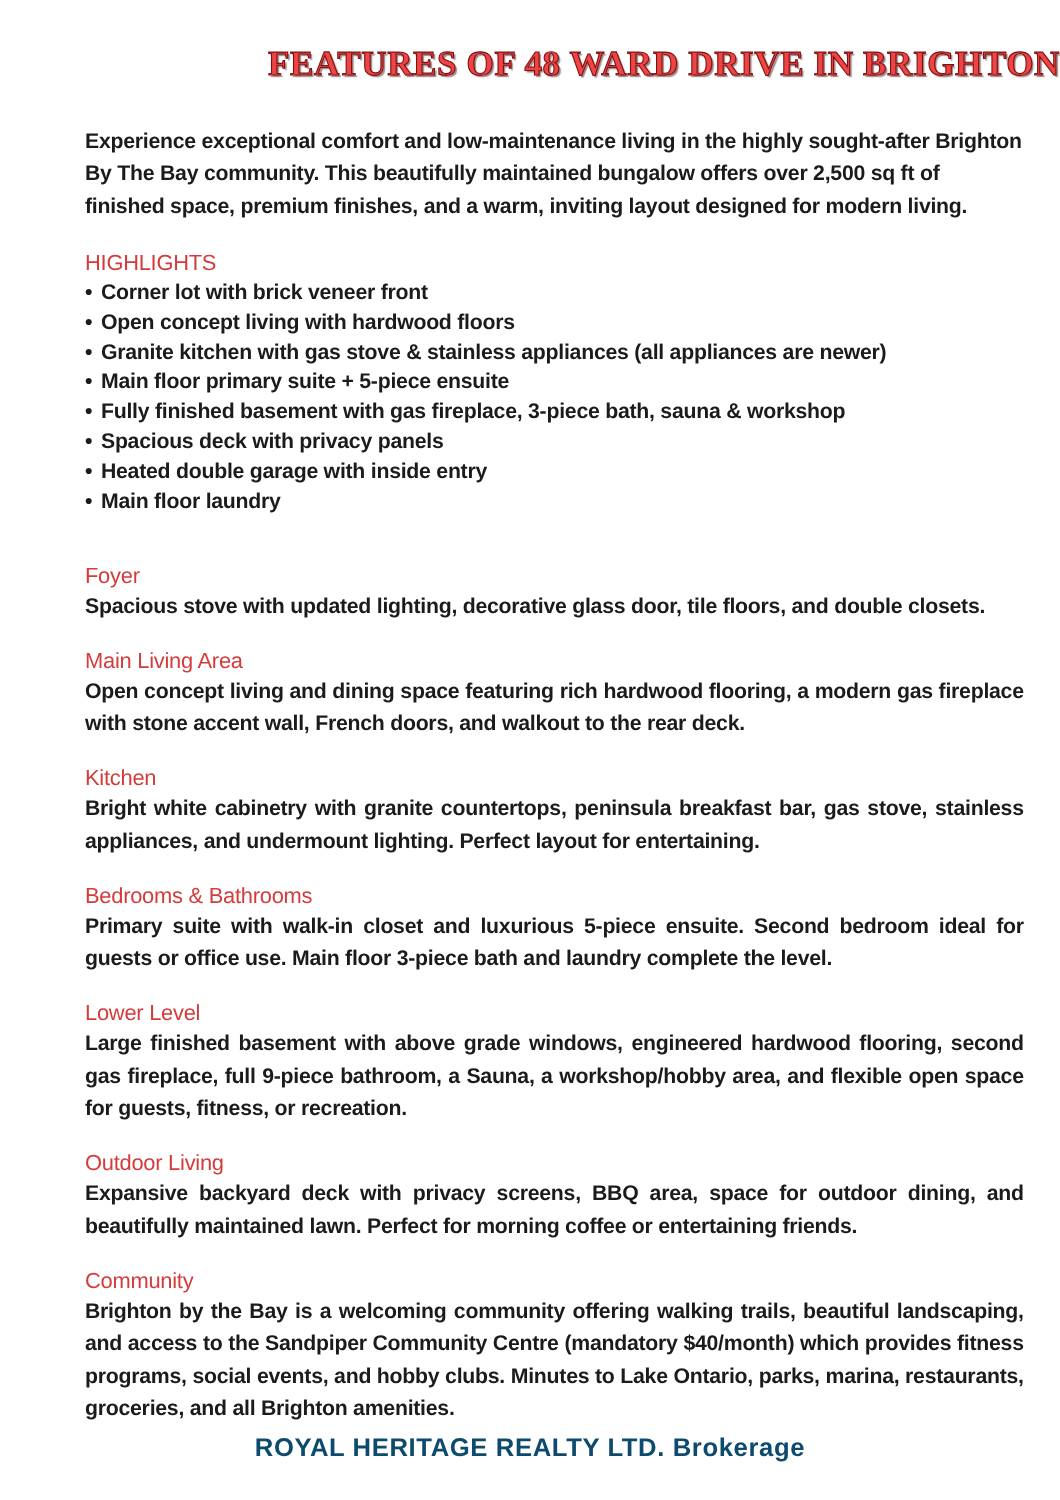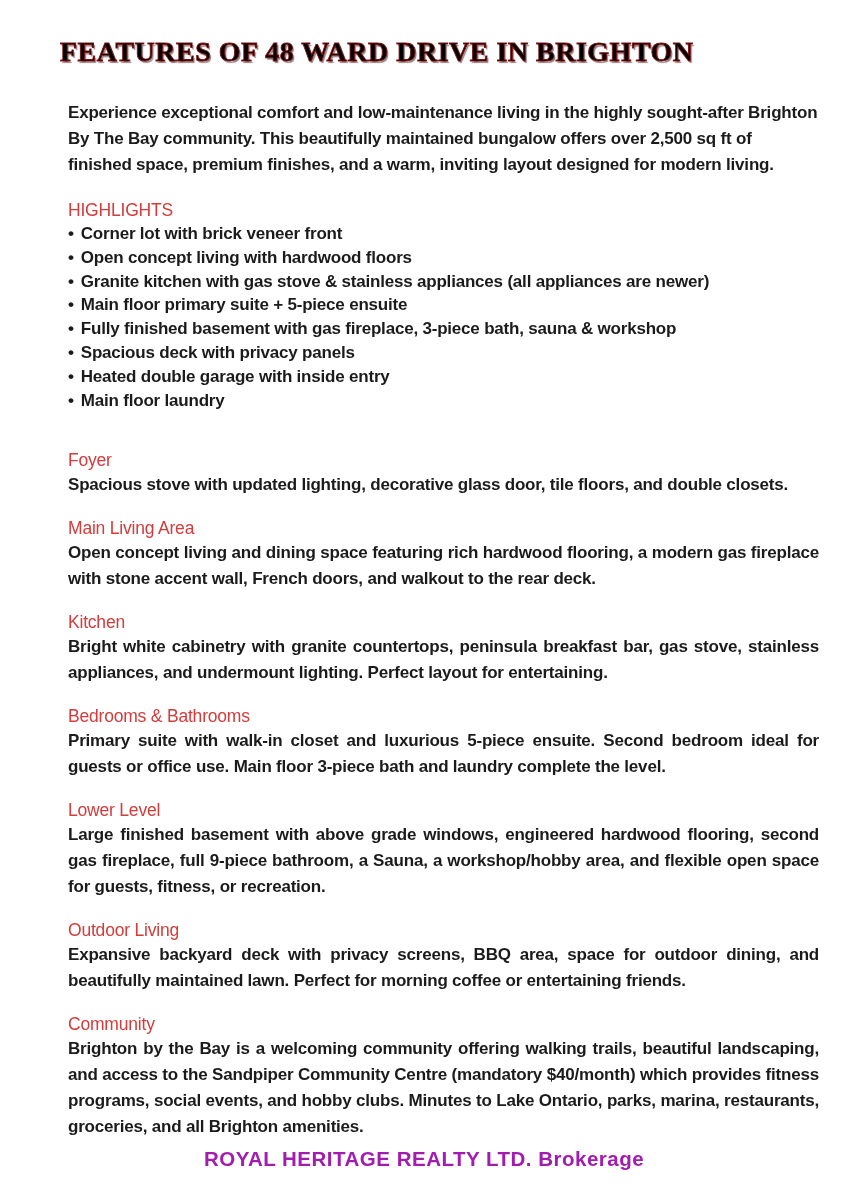--- a/index.html
+++ b/index.html
@@ -14,34 +14,34 @@
   .realtor-text {
     margin-top:0px; margin-left:-3px;
     font-size:17px; font-weight:700; letter-spacing:2px;
     color:#c9c9c9; -webkit-text-stroke:0.8px #ababab;
     white-space:nowrap;
   }
   .realtor-text sup { font-size:9px; letter-spacing:0; -webkit-text-stroke:0.5px #ababab; }
   
   .doc-title {
     position:absolute; top:36px; left:60px; right:0; z-index:2;
-    text-align:left;
+    text-align:right;
     font-family:"Liberation Serif", serif;
     font-size:28px; font-weight:700; letter-spacing:0.5px;
-    color:#000000;
+    color:#ef4444;
     -webkit-text-stroke:0.9px #7d1113;
     text-shadow:1.5px 1.5px 1px rgba(70,20,20,0.55);
     white-space:nowrap;
   }
   
   .watermark {
     position:absolute; top:1147px; left:0; right:0; z-index:1;
     text-align:center;
     font-size:20.5px; font-weight:700; letter-spacing:0.5px;
-    color:#a21caf; text-shadow:0 1px 0 #ffffff;
+    color:#0c4a6e; text-shadow:0 1px 0 #ffffff;
     white-space:nowrap;
   }
   
   .content {
     position:absolute; top:100px; left:68px; width:751px; z-index:2;
     color:#1b1b1b; font-size:17px; font-weight:700; letter-spacing:-0.2px;
   }
   .intro { line-height:26px; }
   .sec-heading { color:#d43b3b; font-size:17.5px; line-height:24px; font-weight:400; }
   .highlights-section { margin-top:20px; }

